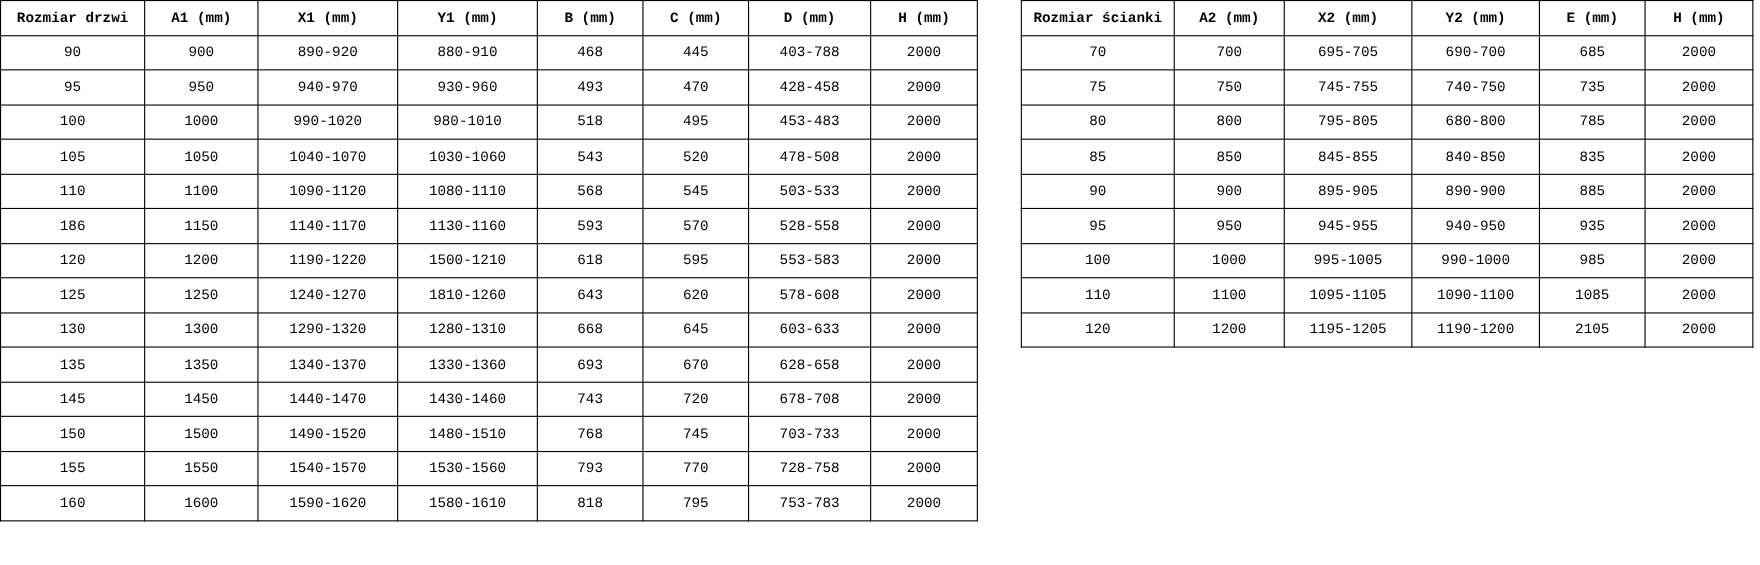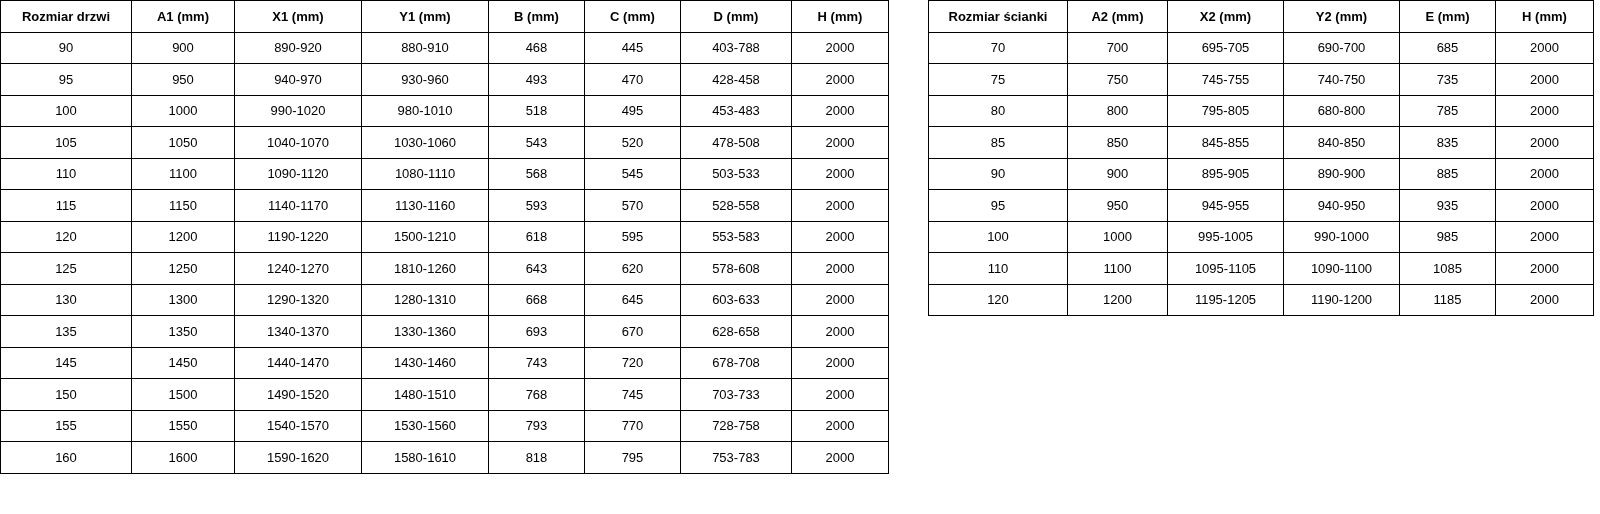--- a/index.html
+++ b/index.html
@@ -11,20 +11,21 @@
     width: 1600px;
     height: 514px;
     font-family: "Liberation Sans", sans-serif;
     color: #000000;
     overflow: hidden;
   }
   .page {
     position: relative;
     width: 1600px;
     height: 514px;
+    font-family: Liberation Mono, monospace;
   }
   .table-wrap {
     position: absolute;
     top: 0;
   }
   #doors-wrap { left: 0; top: 0; }
   #walls-wrap { left: 928px; top: 0; }
 
   table.spec {
     border-collapse: collapse;
@@ -140,21 +141,21 @@
             <td>110</td>
             <td>1100</td>
             <td>1090-1120</td>
             <td>1080-1110</td>
             <td>568</td>
             <td>545</td>
             <td>503-533</td>
             <td>2000</td>
           </tr>
           <tr>
-            <td>115</td>
+            <td>186</td>
             <td>1150</td>
             <td>1140-1170</td>
             <td>1130-1160</td>
             <td>593</td>
             <td>570</td>
             <td>528-558</td>
             <td>2000</td>
           </tr>
           <tr>
             <td>120</td>
@@ -323,20 +324,20 @@
             <td>1095-1105</td>
             <td>1090-1100</td>
             <td>1085</td>
             <td>2000</td>
           </tr>
           <tr>
             <td>120</td>
             <td>1200</td>
             <td>1195-1205</td>
             <td>1190-1200</td>
-            <td>1185</td>
+            <td>2105</td>
             <td>2000</td>
           </tr>
         </tbody>
     </table>
   </div>
 
 </div>
 
 </body></html>

